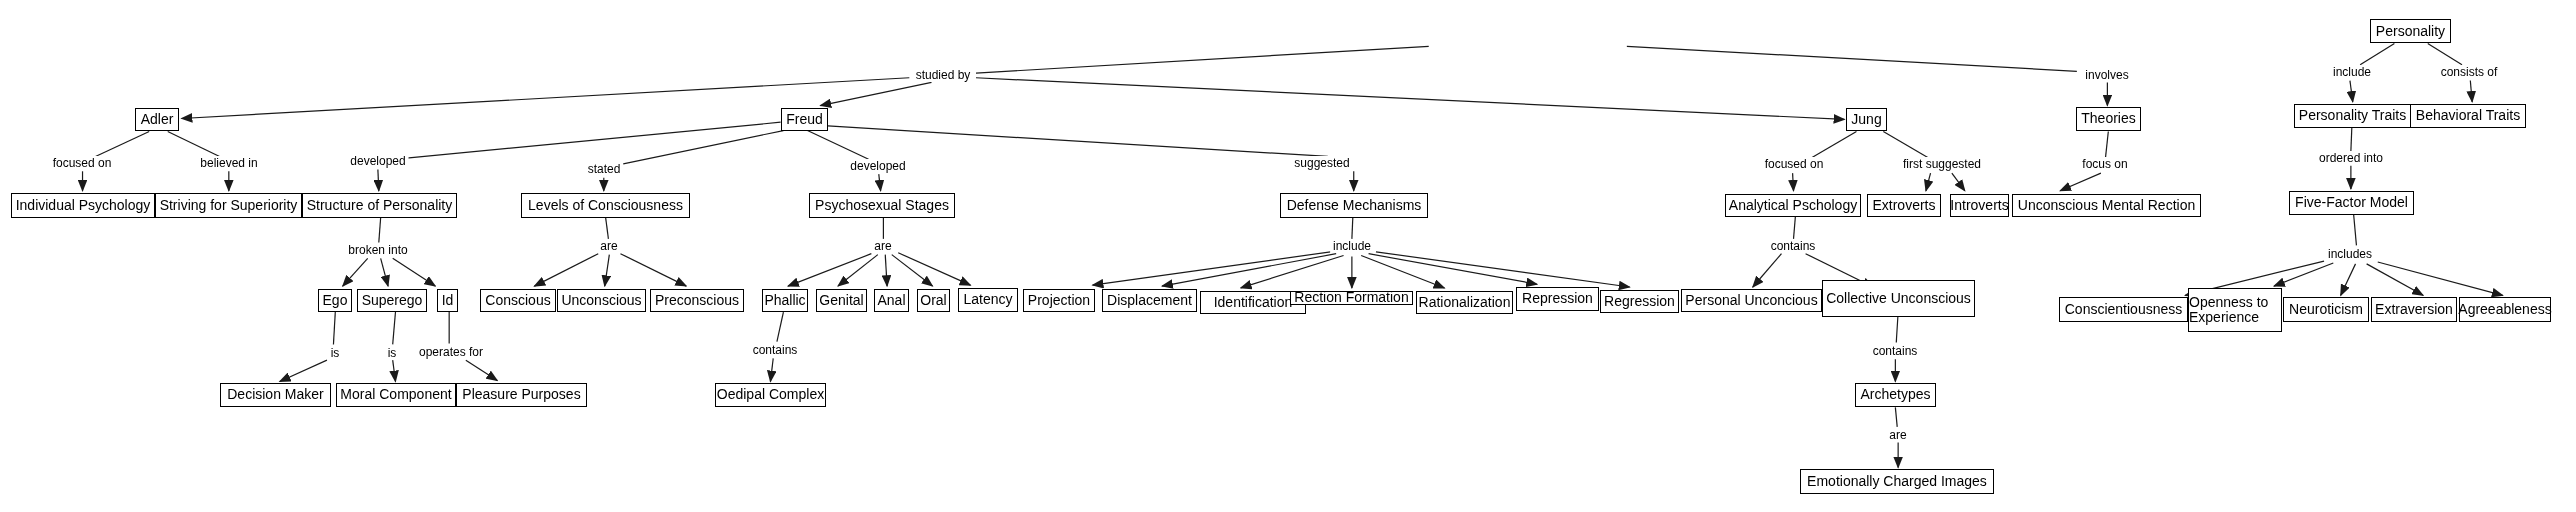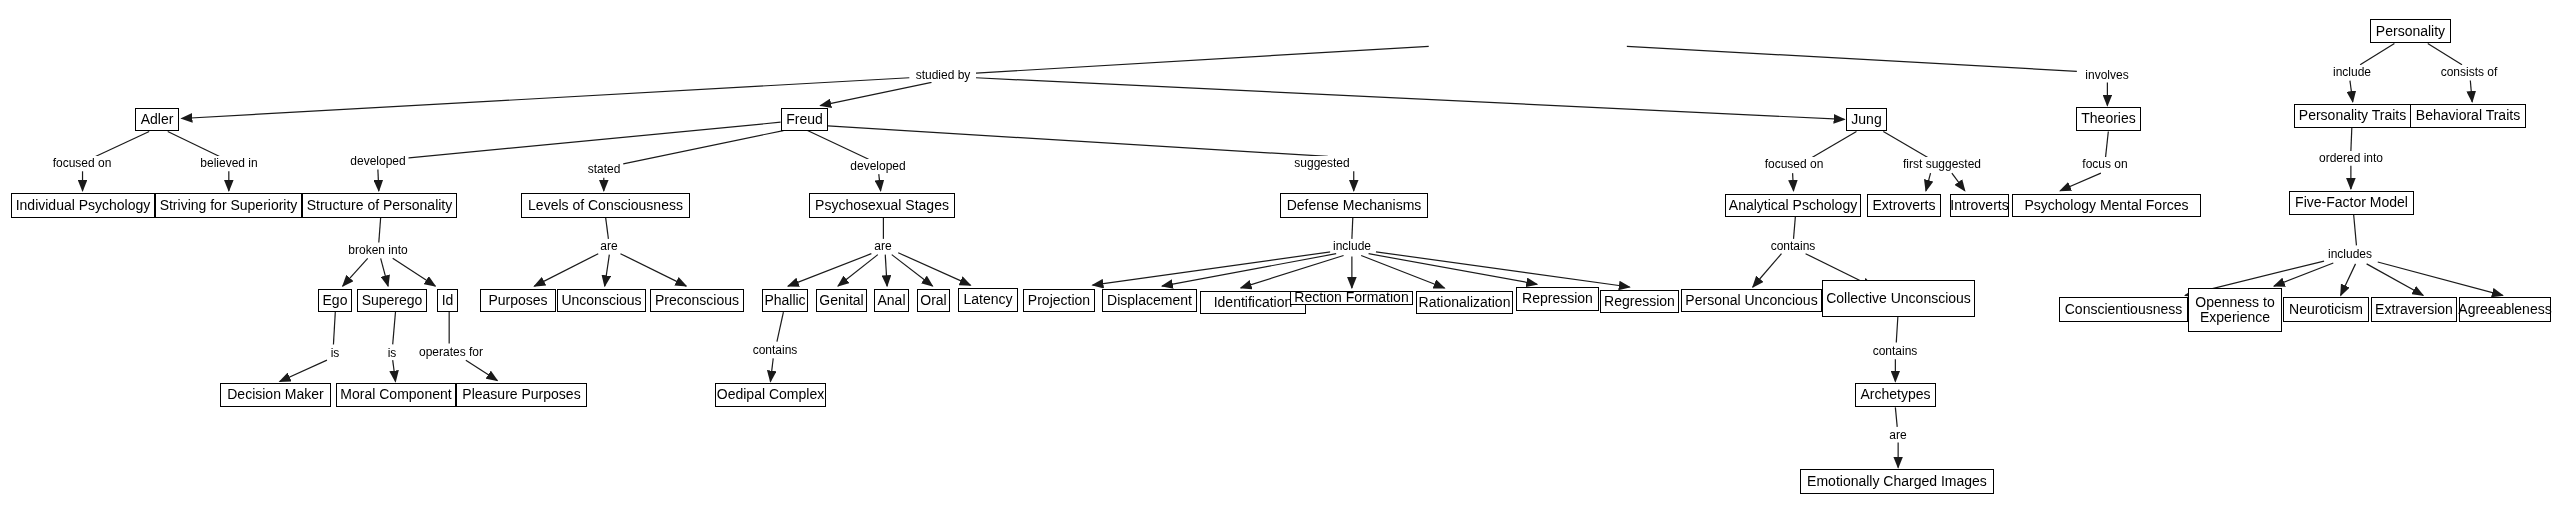--- a/index.html
+++ b/index.html
@@ -13,21 +13,21 @@
   }
   #edges{position:absolute;left:0;top:0;width:2576px;height:512px;}
   #edges line{stroke:#1a1a1a;stroke-width:1.3;}
   .node{
     position:absolute;box-sizing:border-box;
     border:1.5px solid #000;background:#fff;
     display:flex;align-items:center;justify-content:center;
     font-size:14px;line-height:1.1;white-space:nowrap;
   }
   .node.big{font-size:14px;}
-  .node.wrap{white-space:normal;text-align:center;}
+  .node.wrap{white-space:normal;text-align:left;}
   .elabel{
     position:absolute;transform:translate(-50%,-50%);
     font-size:12px;background:#fff;padding:0 2.8px;white-space:nowrap;
   }
 </style>
 </head>
 <body>
 
 <div id="canvas">
 
@@ -124,26 +124,26 @@
   <div class="node" style="left:2410px;top:104px;width:116px;height:24px">Behavioral Traits</div>
   <div class="node" style="left:11px;top:193px;width:144px;height:25px">Individual Psychology</div>
   <div class="node" style="left:155px;top:193px;width:147px;height:25px">Striving for Superiority</div>
   <div class="node" style="left:302px;top:193px;width:155px;height:25px">Structure of Personality</div>
   <div class="node" style="left:521px;top:193px;width:169px;height:25px">Levels of Consciousness</div>
   <div class="node" style="left:809px;top:193px;width:146px;height:25px">Psychosexual Stages</div>
   <div class="node" style="left:1280px;top:193px;width:148px;height:25px">Defense Mechanisms</div>
   <div class="node" style="left:1725px;top:194px;width:136px;height:23px">Analytical Pschology</div>
   <div class="node" style="left:1867px;top:194px;width:74px;height:23px">Extroverts</div>
   <div class="node" style="left:1950px;top:194px;width:59px;height:23px">Introverts</div>
-  <div class="node" style="left:2012px;top:194px;width:189px;height:23px">Psychology Mental Forces</div>
+  <div class="node" style="left:2012px;top:194px;width:189px;height:23px">Unconscious Mental Rection</div>
   <div class="node" style="left:2289px;top:191px;width:125px;height:24px">Five-Factor Model</div>
   <div class="node" style="left:318px;top:289px;width:34px;height:23px">Ego</div>
   <div class="node" style="left:357px;top:289px;width:70px;height:23px">Superego</div>
   <div class="node" style="left:437px;top:289px;width:21px;height:23px">Id</div>
-  <div class="node" style="left:480px;top:289px;width:76px;height:23px">Purposes</div>
+  <div class="node" style="left:480px;top:289px;width:76px;height:23px">Conscious</div>
   <div class="node" style="left:557px;top:289px;width:89px;height:23px">Unconscious</div>
   <div class="node" style="left:650px;top:289px;width:94px;height:23px">Preconscious</div>
   <div class="node" style="left:762px;top:289px;width:46px;height:23px">Phallic</div>
   <div class="node" style="left:816px;top:289px;width:51px;height:23px">Genital</div>
   <div class="node" style="left:874px;top:289px;width:35px;height:23px">Anal</div>
   <div class="node" style="left:917px;top:289px;width:33px;height:23px">Oral</div>
   <div class="node" style="left:958px;top:288px;width:60px;height:24px">Latency</div>
   <div class="node" style="left:1023px;top:289px;width:72px;height:23px">Projection</div>
   <div class="node" style="left:1102px;top:289px;width:95px;height:23px">Displacement</div>
   <div class="node" style="left:1200px;top:291px;width:106px;height:23px">Identification</div>

